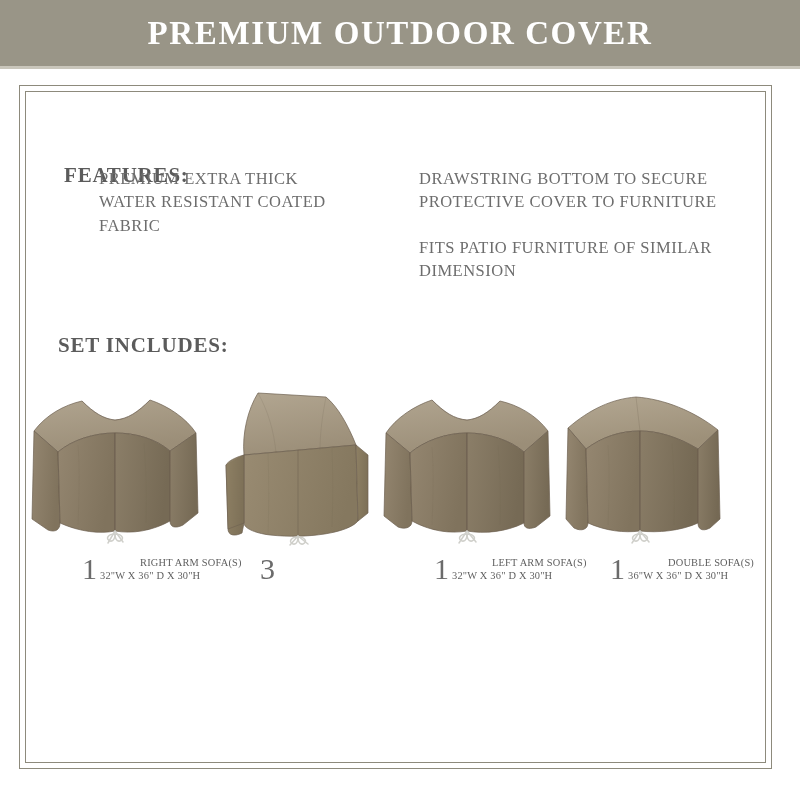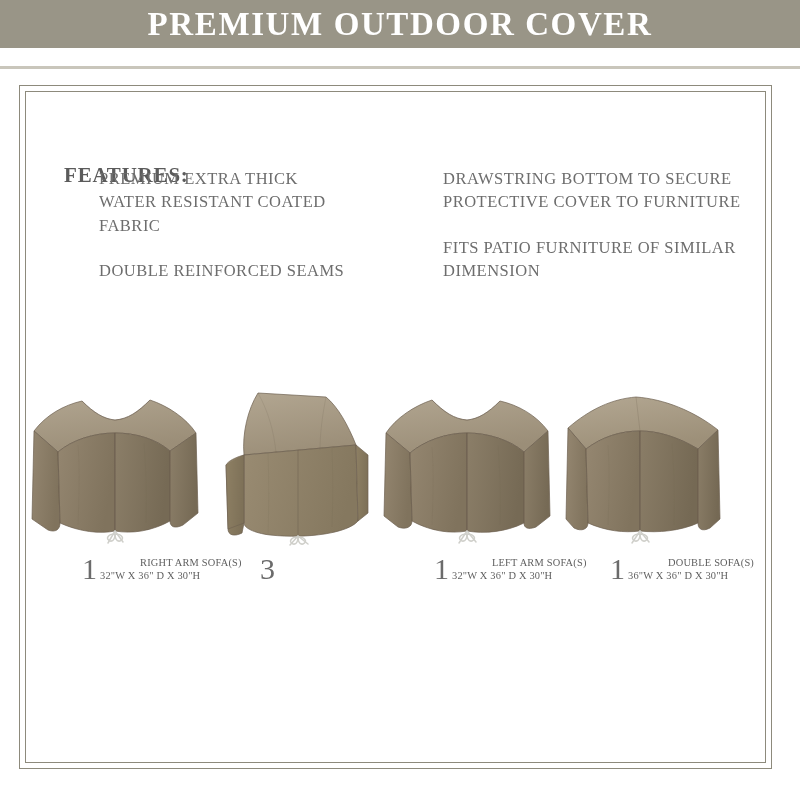--- a/index.html
+++ b/index.html
@@ -14,21 +14,21 @@
     overflow: hidden;
     position: relative;
   }
 
   
   .header-banner {
     position: absolute;
     left: 0;
     top: 0;
     width: 800px;
-    height: 48px;
+    height: 66px;
     background: #999587;
     display: flex;
     align-items: center;
     justify-content: center;
   }
   .header-title {
     color: #ffffff;
     font-size: 33px;
     font-weight: bold;
     letter-spacing: 1.6px;
@@ -90,21 +90,21 @@
     left: 0;
     top: 82px;
     width: 800px;
   }
   .features-col {
     position: absolute;
     top: 0;
     margin-left: 18px;
   }
   .features-col-left { left: 81px; width: 340px; }
-  .features-col-right { left: 425px; width: 340px; }
+  .features-col-right { left: 401px; width: 340px; }
 
   .feature-item {
     color: #6d6d6d;
     font-size: 16.5px;
     line-height: 1.42;
     letter-spacing: 0.5px;
     margin-bottom: 22px;
     white-space: pre-line;
   }
 
@@ -192,30 +192,30 @@
 
 <div class="content">
 
   <div class="section-heading heading-features">FEATURES:</div>
 
   <div class="features-grid">
     <div class="features-col features-col-left">
       <div class="feature-item">PREMIUM EXTRA THICK
 WATER RESISTANT COATED
 FABRIC</div>
-      <div class="feature-item">DOUBLE REINFORCED SEAMS</div>
     </div>
     <div class="features-col features-col-right">
       <div class="feature-item">DRAWSTRING BOTTOM TO SECURE
 PROTECTIVE COVER TO FURNITURE</div>
       <div class="feature-item">FITS PATIO FURNITURE OF SIMILAR
 DIMENSION</div>
     </div>
   </div>
 
+  <div class="section-heading heading-set-includes">SET INCLUDES:</div>
 
   <div class="products-row">
 
     <div class="product product-0">
       <div class="product-figure">
         <svg viewBox="0 0 190 180" xmlns="http://www.w3.org/2000/svg">
           <defs>
             <linearGradient id="p0top" x1="0" y1="0" x2="0.4" y2="1">
               <stop offset="0%" stop-color="#b0a48f"></stop>
               <stop offset="100%" stop-color="#9b8e78"></stop>

